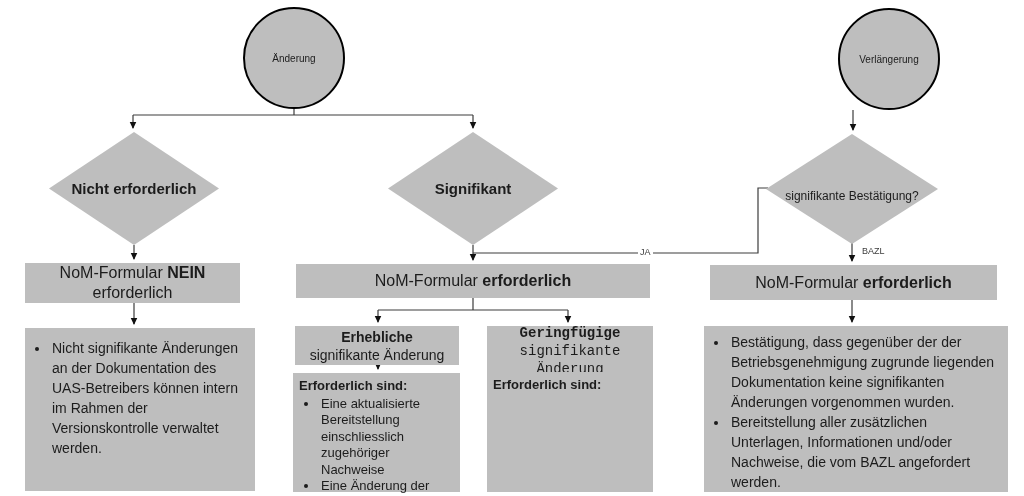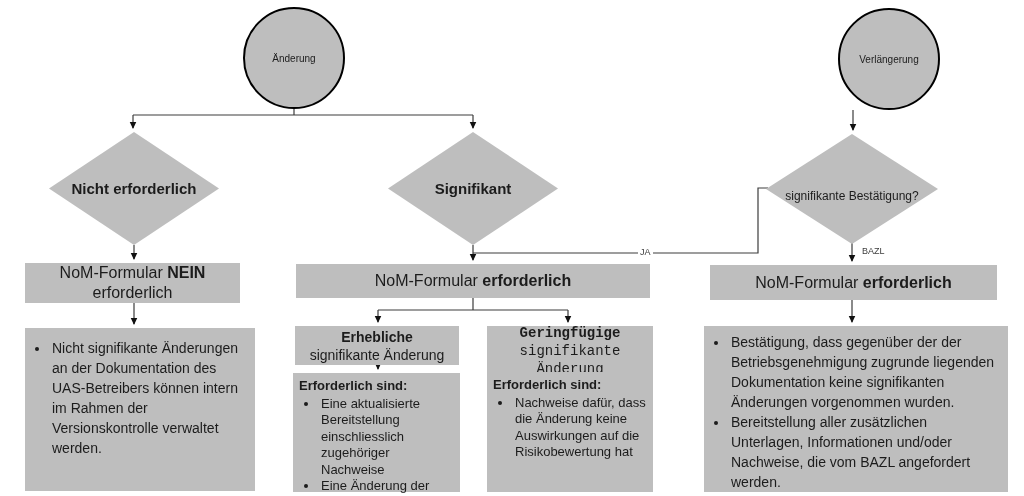--- a/index.html
+++ b/index.html
@@ -135,23 +135,20 @@
 
   <div class="abs shape node detail" style="left:293px;top:373px;width:167px;height:119px;">
     <div class="title">Erforderlich sind:</div>
     <ul class="blist">
       <li>Eine aktualisierte Bereitstellung einschliesslich zugehöriger Nachweise</li>
       <li>Eine Änderung der Betriebsgenehmigung</li>
     </ul>
   </div>
   <div class="abs shape node detail" style="left:487px;top:372px;width:166px;height:120px;">
     <div class="title">Erforderlich sind:</div>
-    <ul class="blist">
-      <li>Nachweise dafür, dass die Änderung keine Auswirkungen auf die Risikobewertung hat</li>
-    </ul>
   </div>
 
   <div class="abs shape node bigdetail" style="left:704px;top:326px;width:304px;height:166px;padding-top:6px;">
     <ul class="blist">
       <li>Bestätigung, dass gegenüber der der Betriebsgenehmigung zugrunde liegenden Dokumentation keine signifikanten Änderungen vorgenommen wurden.</li>
       <li>Bereitstellung aller zusätzlichen Unterlagen, Informationen und/oder Nachweise, die vom BAZL angefordert werden.</li>
     </ul>
   </div>
 
 </div>

